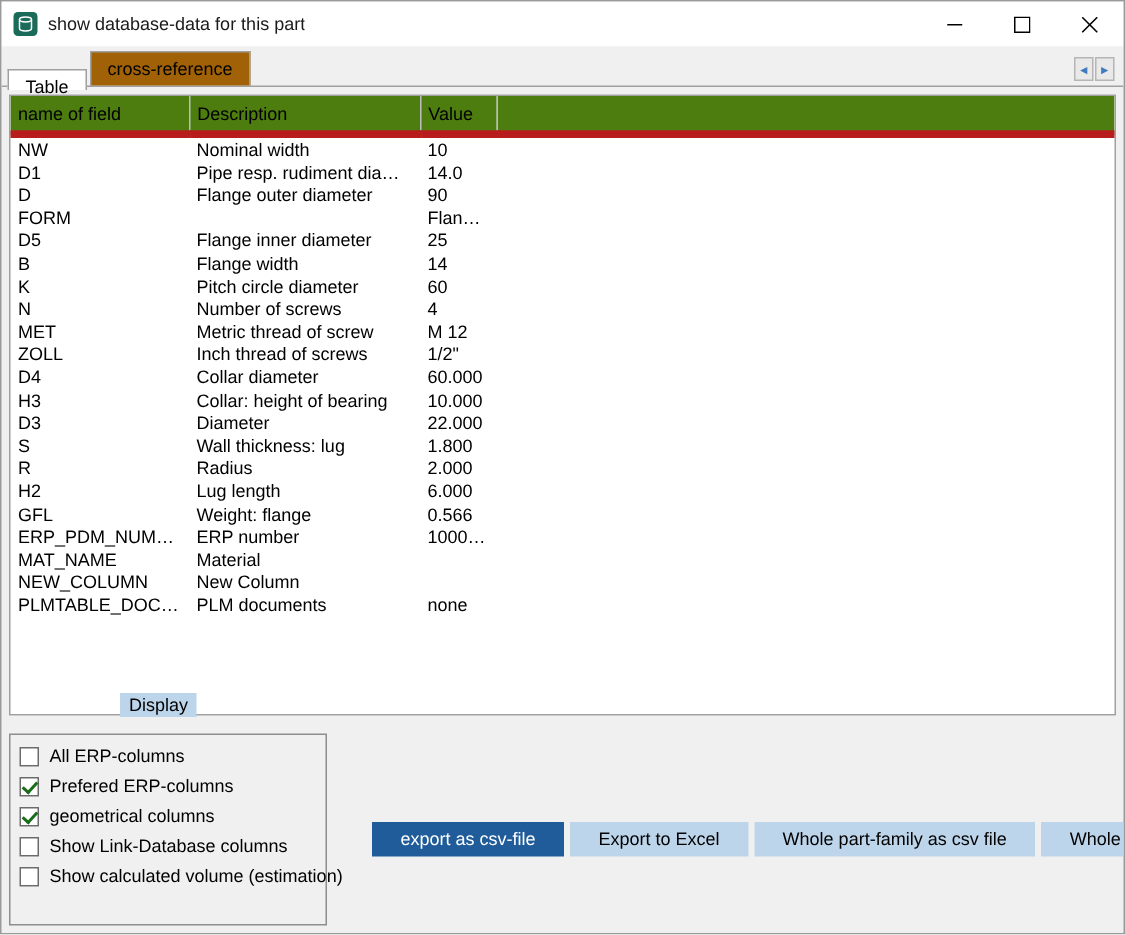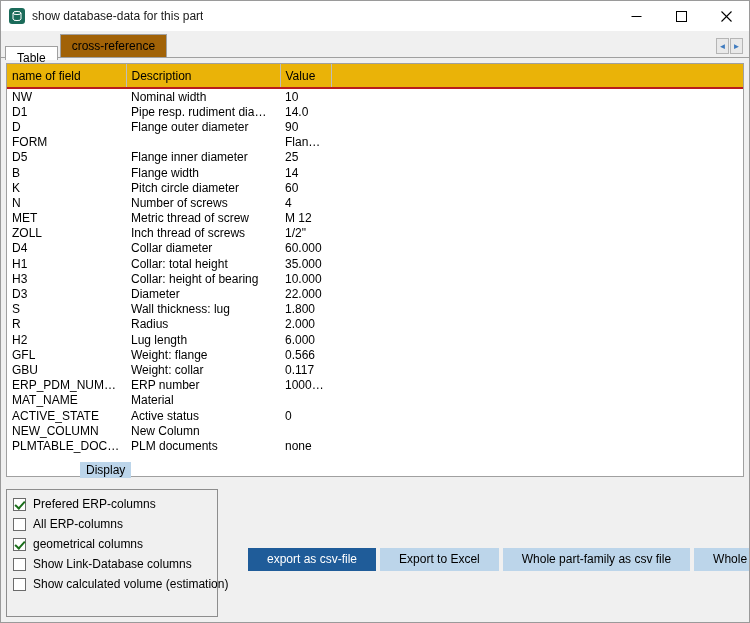--- a/index.html
+++ b/index.html
@@ -121,23 +121,23 @@
     border: 1px solid #a0a0a0;
     box-sizing: border-box;
     overflow: hidden;
   }
   table.grid {
     border-collapse: collapse;
     width: 100%;
     table-layout: fixed;
   }
   table.grid th {
-    background: #eab308;
+    background: #4d7c0f;
     border-right: 1px solid #bdbdbd;
-    border-bottom: 2px solid #b91c1c;
+    border-bottom: 5px solid #b91c1c;
     font-weight: normal;
     font-size: 12px;
     text-align: left;
     padding: 3px 5px;
     height: 17px;
     color: #000;
   }
   table.grid th.pad { border-right: none; }
   table.grid td {
     padding: 0 5px;
@@ -348,26 +348,20 @@
             <td>1/2"</td>
             <td></td>
           </tr>
         <tr>
             <td>D4</td>
             <td>Collar diameter</td>
             <td>60.000</td>
             <td></td>
           </tr>
         <tr>
-            <td>H1</td>
-            <td>Collar: total height</td>
-            <td>35.000</td>
-            <td></td>
-          </tr>
-        <tr>
             <td>H3</td>
             <td>Collar: height of bearing</td>
             <td>10.000</td>
             <td></td>
           </tr>
         <tr>
             <td>D3</td>
             <td>Diameter</td>
             <td>22.000</td>
             <td></td>
@@ -390,67 +384,55 @@
             <td>6.000</td>
             <td></td>
           </tr>
         <tr>
             <td>GFL</td>
             <td>Weight: flange</td>
             <td>0.566</td>
             <td></td>
           </tr>
         <tr>
-            <td>GBU</td>
-            <td>Weight: collar</td>
-            <td>0.117</td>
-            <td></td>
-          </tr>
-        <tr>
             <td>ERP_PDM_NUMBER</td>
             <td>ERP number</td>
             <td>1000000</td>
             <td></td>
           </tr>
         <tr>
             <td>MAT_NAME</td>
             <td>Material</td>
             <td></td>
             <td></td>
           </tr>
         <tr>
-            <td>ACTIVE_STATE</td>
-            <td>Active status</td>
-            <td>0</td>
-            <td></td>
-          </tr>
-        <tr>
             <td>NEW_COLUMN</td>
             <td>New Column</td>
             <td></td>
             <td></td>
           </tr>
         <tr>
             <td>PLMTABLE_DOCVIEW</td>
             <td>PLM documents</td>
             <td>none</td>
             <td></td>
           </tr>
       </tbody>
     </table>
   </div>
 
   <div class="groupbox">
     <div class="check-row">
+      <span class="cbox"></span>
+      <span class="check-label">All ERP-columns</span>
+    </div>
+    <div class="check-row">
       <span class="cbox checked"></span>
       <span class="check-label">Prefered ERP-columns</span>
-    </div>
-    <div class="check-row">
-      <span class="cbox"></span>
-      <span class="check-label">All ERP-columns</span>
     </div>
     <div class="check-row">
       <span class="cbox checked"></span>
       <span class="check-label">geometrical columns</span>
     </div>
     <div class="check-row">
       <span class="cbox"></span>
       <span class="check-label">Show Link-Database columns</span>
     </div>
     <div class="check-row">

